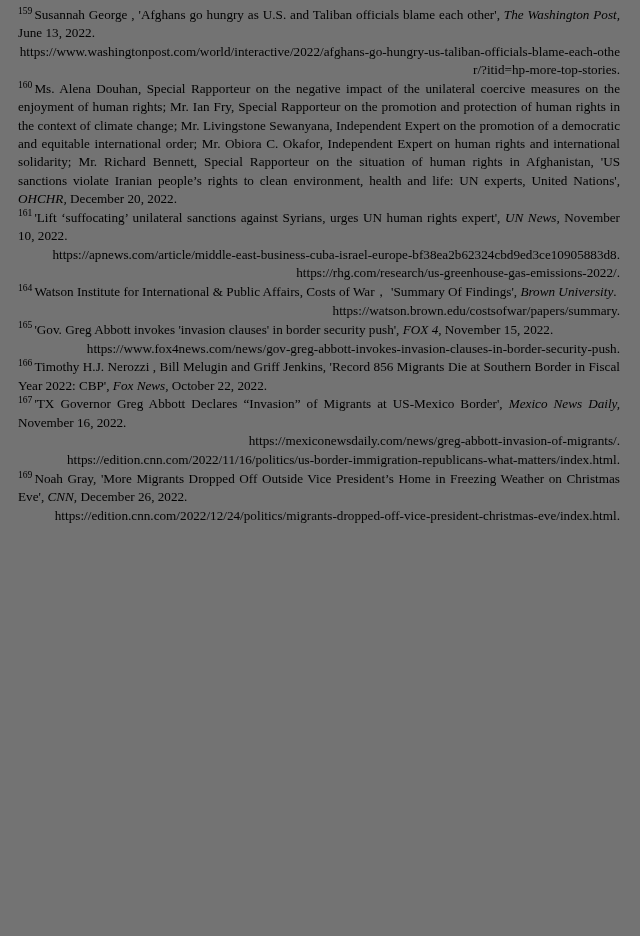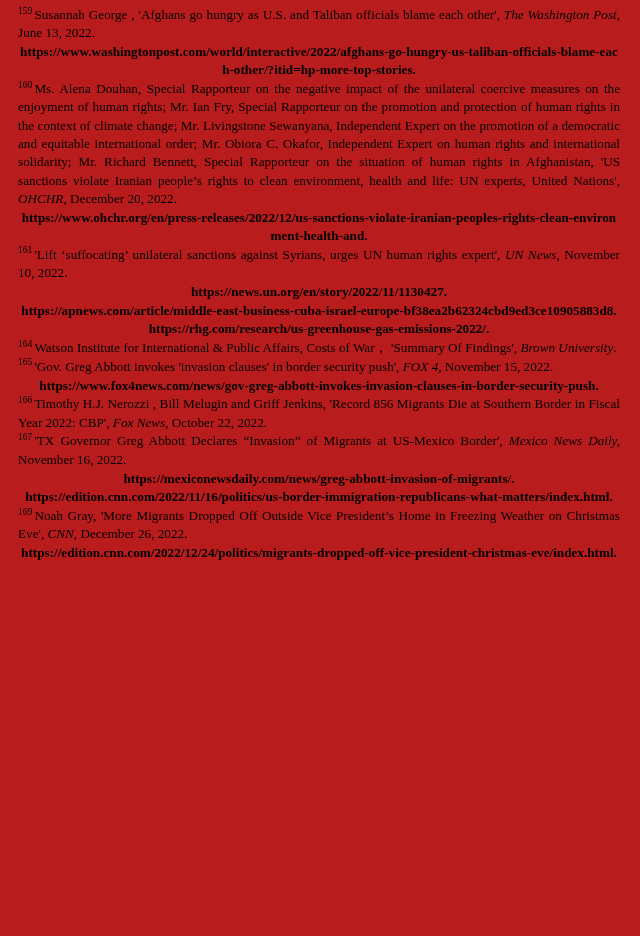--- a/index.html
+++ b/index.html
@@ -12,63 +12,61 @@
     height: 936px;
     font-family: "Liberation Serif", serif;
     color: #000000;
   }
   .page {
     position: relative;
     width: 640px;
     height: 936px;
     box-sizing: border-box;
     padding: 6px 20px 6px 18px;
-    background: #b91c1c;
+    background: #737373;
     overflow: hidden;
   }
   .note {
     font-size: 13.2px;
     line-height: 1.385;
     text-align: justify;
     text-justify: inter-word;
     margin: 0 0 0.5px 0;
     text-indent: 0;
     hyphens: none;
   }
   .note .marker {
     font-size: 9.6px;
     vertical-align: super;
     line-height: 0;
     margin-right: 2px;
   }
   .url {
     font-size: 13.2px;
     line-height: 1.385;
-    text-align: center;
+    text-align: right;
     margin: 0 0 0.5px 0;
     word-break: break-all;
     overflow-wrap: anywhere;
-    font-weight: bold;
   }
   .it { font-style: italic; }
 </style>
 </head>
 <body>
 
 <div class="page">
   <div id="notes-container">
       <p class="note"><span class="marker">159</span><span>Susannah George , 'Afghans go hungry as U.S. and Taliban officials blame each other', </span><span class="it">The Washington Post,</span><span> June 13, 2022.</span></p>
       <p class="url">https://www.washingtonpost.com/world/interactive/2022/afghans-go-hungry-us-taliban-officials-blame-each-other/?itid=hp-more-top-stories.</p>
       <p class="note"><span class="marker">160</span><span>Ms. Alena Douhan, Special Rapporteur on the negative impact of the unilateral coercive measures on the enjoyment of human rights; Mr. Ian Fry, Special Rapporteur on the promotion and protection of human rights in the context of climate change; Mr. Livingstone Sewanyana, Independent Expert on the promotion of a democratic and equitable international order; Mr. Obiora C. Okafor, Independent Expert on human rights and international solidarity; Mr. Richard Bennett, Special Rapporteur on the situation of human rights in Afghanistan, 'US sanctions violate Iranian people’s rights to clean environment, health and life: UN experts, United Nations', </span><span class="it">OHCHR,</span><span> December 20, 2022.</span></p>
-      <p class="url">https://www.ohchr.org/en/press-releases/2022/12/us-sanctions-violate-iranian-peoples-rights-clean-environment-health-and.</p>
       <p class="note"><span class="marker">161</span><span>'Lift ‘suffocating’ unilateral sanctions against Syrians, urges UN human rights expert', </span><span class="it">UN News,</span><span> November 10, 2022.</span></p>
-      <p class="url">https://news.un.org/en/story/2022/11/1130427.</p>
       <p class="url">https://apnews.com/article/middle-east-business-cuba-israel-europe-bf38ea2b62324cbd9ed3ce10905883d8.</p>
       <p class="url">https://rhg.com/research/us-greenhouse-gas-emissions-2022/.</p>
       <p class="note"><span class="marker">164</span><span>Watson Institute for International &amp; Public Affairs, Costs of War， 'Summary Of Findings', </span><span class="it">Brown University</span><span>.</span></p>
+      <p class="url">https://watson.brown.edu/costsofwar/papers/summary.</p>
       <p class="note"><span class="marker">165</span><span>'Gov. Greg Abbott invokes 'invasion clauses' in border security push', </span><span class="it">FOX 4,</span><span> November 15, 2022.</span></p>
       <p class="url">https://www.fox4news.com/news/gov-greg-abbott-invokes-invasion-clauses-in-border-security-push.</p>
       <p class="note"><span class="marker">166</span><span>Timothy H.J. Nerozzi , Bill Melugin and Griff Jenkins, 'Record 856 Migrants Die at Southern Border in Fiscal Year 2022: CBP', </span><span class="it">Fox News,</span><span> October 22, 2022.</span></p>
       <p class="note"><span class="marker">167</span><span>'TX Governor Greg Abbott Declares “Invasion” of Migrants at US-Mexico Border', </span><span class="it">Mexico News Daily,</span><span> November 16, 2022.</span></p>
       <p class="url">https://mexiconewsdaily.com/news/greg-abbott-invasion-of-migrants/.</p>
       <p class="url">https://edition.cnn.com/2022/11/16/politics/us-border-immigration-republicans-what-matters/index.html.</p>
       <p class="note"><span class="marker">169</span><span>Noah Gray, 'More Migrants Dropped Off Outside Vice President’s Home in Freezing Weather on Christmas Eve', </span><span class="it">CNN,</span><span> December 26, 2022.</span></p>
       <p class="url">https://edition.cnn.com/2022/12/24/politics/migrants-dropped-off-vice-president-christmas-eve/index.html.</p>
     </div>
 </div>

